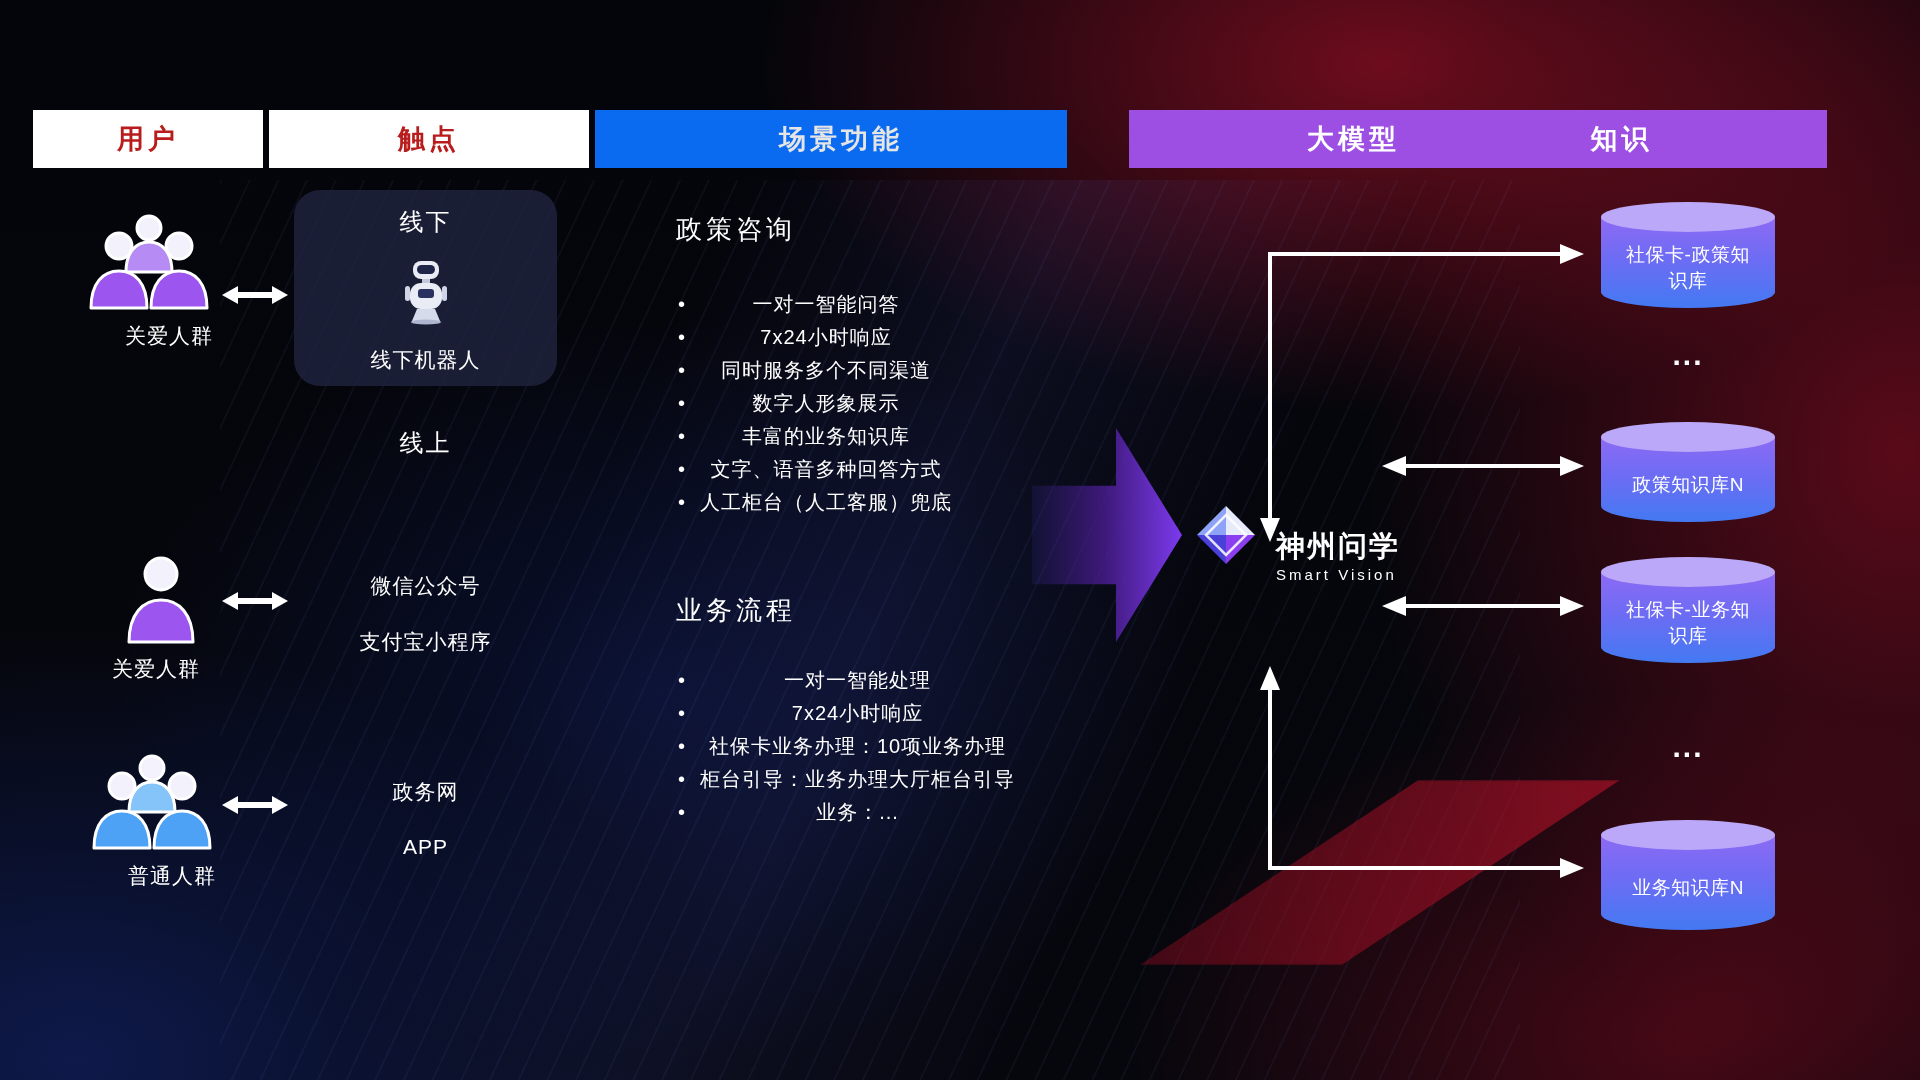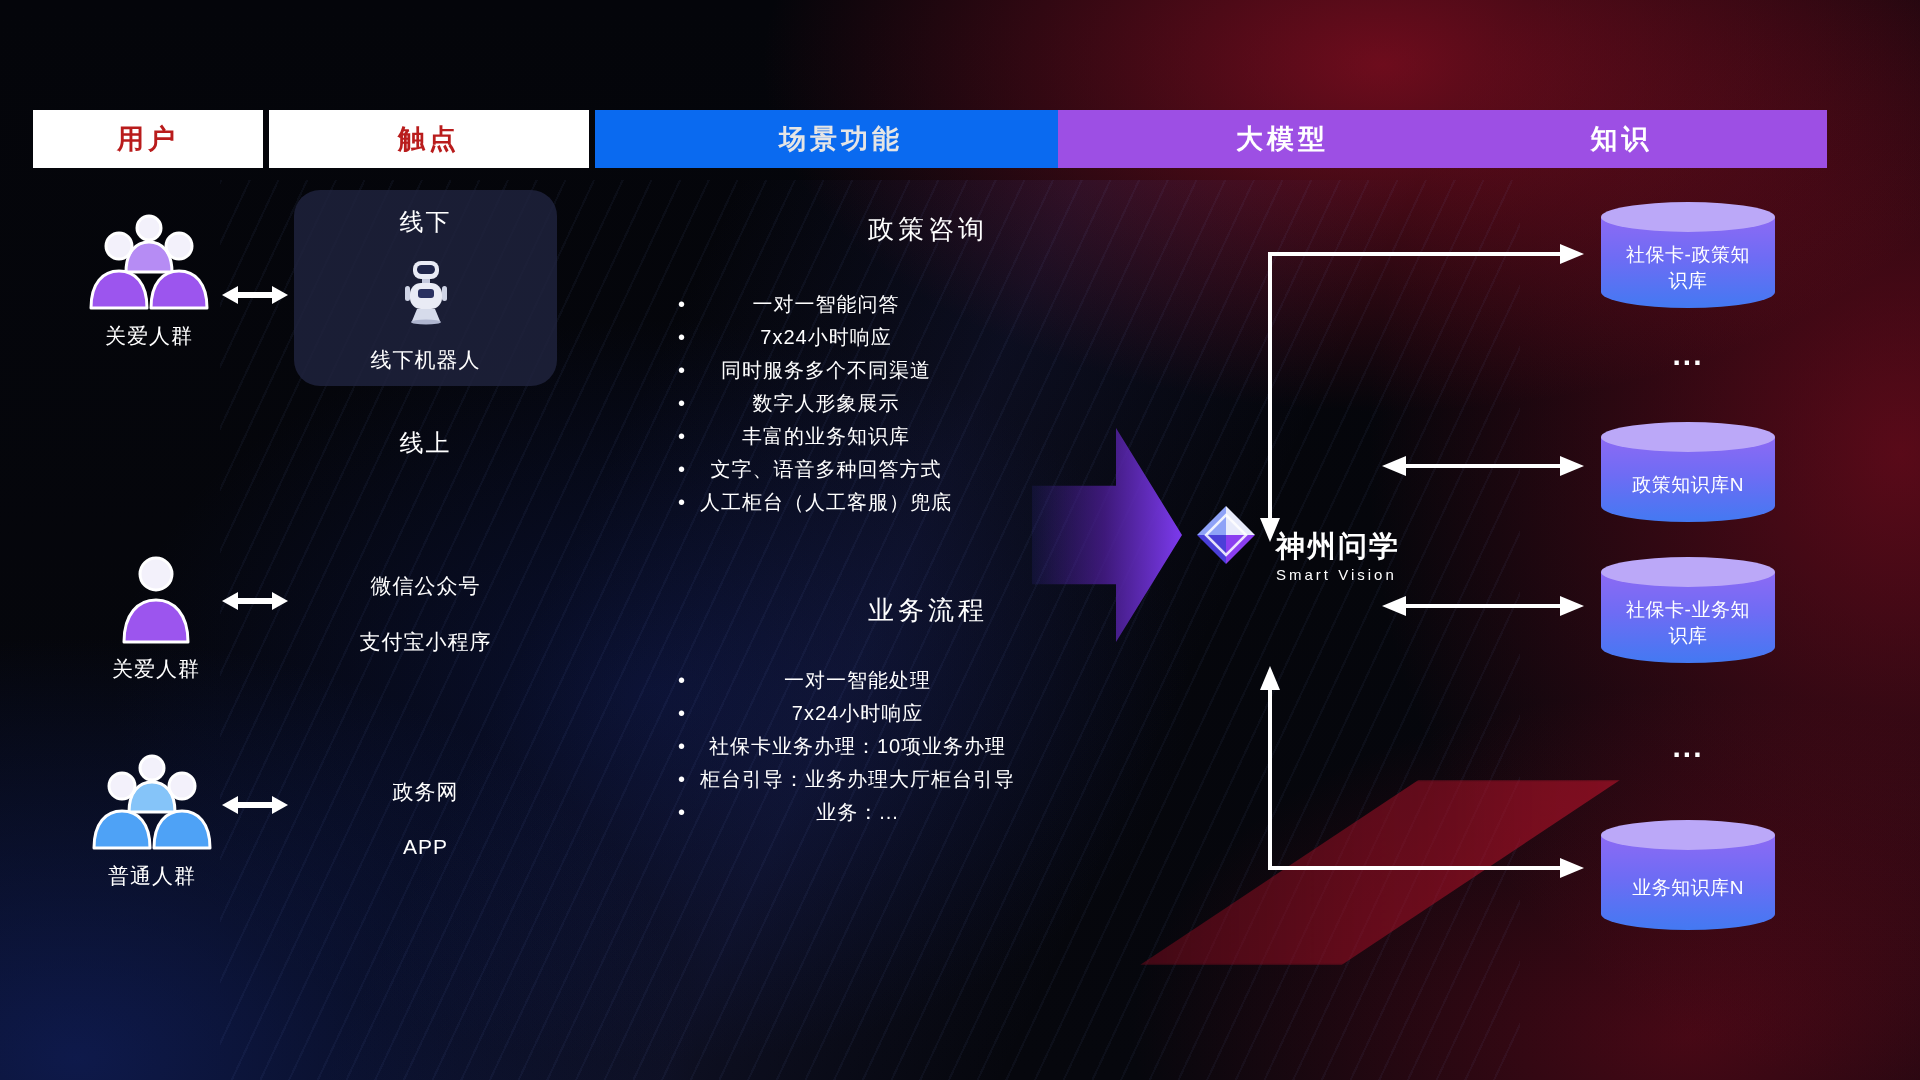--- a/index.html
+++ b/index.html
@@ -34,38 +34,38 @@
   
   .hdr {
     position:absolute; top:110px; height:58px;
     display:flex; align-items:center; justify-content:center;
     font-size:27px; font-weight:bold; letter-spacing:4px;
   }
   .hdr-white  { background:#ffffff; color:#b91c1c; }
   .hdr-blue   { background:#0a6af0; color:#e5e5e5;padding-left:20px; }
   .hdr-purple { background:#9d4fe4; color:#fff; }
   
-  .user { position:absolute; display:flex; flex-direction:column; align-items:center; gap:10px; }
+  .user { position:absolute; display:flex; flex-direction:column; align-items:flex-end; gap:10px; }
   .user-label { font-size:21px; letter-spacing:1px; }
   .biarrow { position:absolute; }
   
   .panel {
     position:absolute; left:294px; top:190px; width:263px; height:196px;
     background:rgba(32,35,62,0.82); border-radius:26px;
     display:flex; flex-direction:column; align-items:center;
     justify-content:space-between; padding:16px 0 12px;
   }
   .panel-title { font-size:24px; letter-spacing:2px; }
   .panel-caption { font-size:21px; letter-spacing:1px; }
   .tp-text { position:absolute; left:294px; width:263px; text-align:center; }
   .tp-big { font-size:24px; letter-spacing:2px; }
   .tp-item { font-size:21px; letter-spacing:1px; }
   
   .sc-title {
-    position:absolute; width:312px; text-align:right;
+    position:absolute; width:312px; text-align:left;
     font-size:26px; letter-spacing:4px;
   }
   .sc-list { position:absolute; list-style:none; }
   .sc-list li {
     position:relative; padding-left:24px; font-size:20px;
     line-height:33px; white-space:nowrap; letter-spacing:1px;text-align:center;
   }
   .sc-list li::before { content:"•"; position:absolute; left:2px; }
   
   .big-arrow {
@@ -104,21 +104,21 @@
 <body>
 
 <div class="stage">
 
   <div class="stripes"></div>
   <div class="red-swoosh"></div>
 
   <div class="hdr hdr-white" style="left:33px;   width:230px">用户</div>
   <div class="hdr hdr-white" style="left:269px;  width:320px">触点</div>
   <div class="hdr hdr-blue" style="left:595px;  width:472px">场景功能</div>
-  <div class="hdr hdr-purple" style="left:1058px; width:449px">大模型</div>
+  <div class="hdr hdr-purple" style="left:1129px; width:449px">大模型</div>
   <div class="hdr hdr-purple" style="left:1416px; width:411px">知识</div>
 
   <div class="user" style="left:85px; top:212px">
     <svg width="128" height="100" viewBox="0 0 128 100">
       <g stroke="#ffffff" stroke-width="3" stroke-linejoin="round">
         <circle cx="64" cy="16" r="12" fill="#f3f1fb"></circle>
         <path d="M41,60 c0,-20 10,-30 23,-30 c13,0 23,10 23,30 z" fill="#b68cf4"></path>
         <circle cx="34" cy="34" r="13" fill="#f3f1fb"></circle>
         <path d="M6,96 c0,-25 12,-37 28,-37 c16,0 28,12 28,37 z" fill="#9c55ee"></path>
         <circle cx="94" cy="34" r="13" fill="#f3f1fb"></circle>

